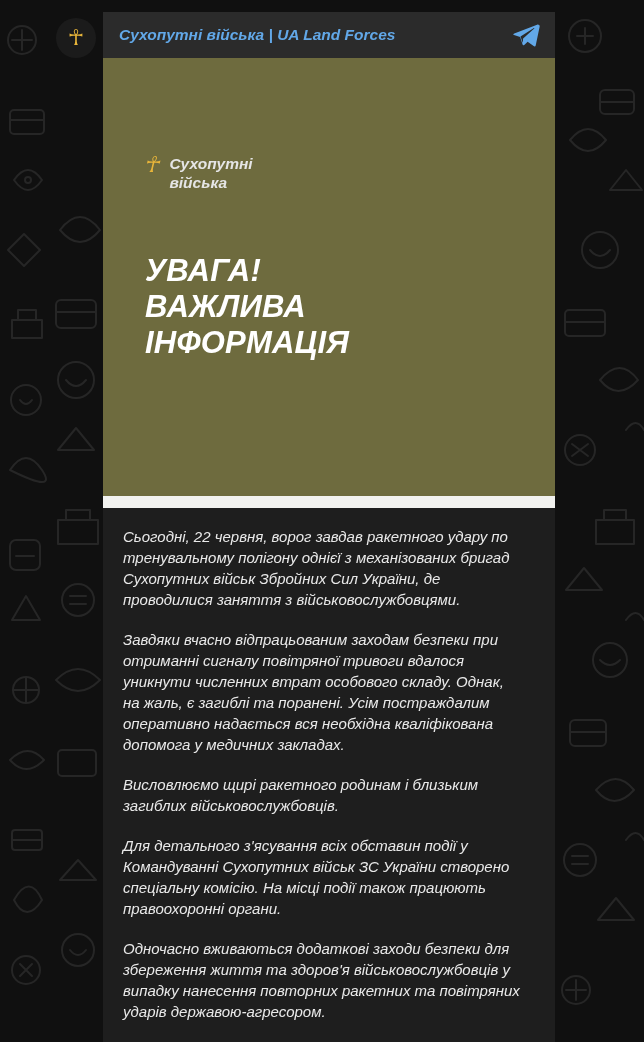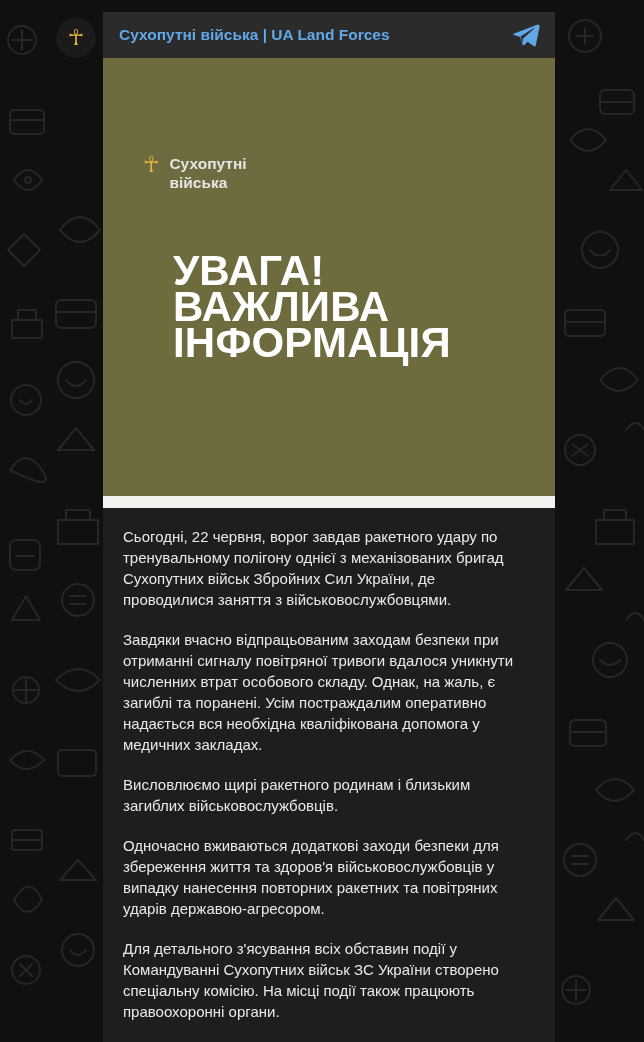--- a/index.html
+++ b/index.html
@@ -55,20 +55,21 @@
     position: absolute;
     left: 103px;
     top: 12px;
     width: 452px;
     bottom: 0;
     background: #1e1e1e;
     z-index: 4;
     display: flex;
     flex-direction: column;
     overflow: hidden;
+    font-style: italic;
   }
 
   
   .card-header {
     height: 46px;
     background: #2b2b2b;
     display: flex;
     align-items: center;
     padding: 0 14px 0 16px;
     flex: 0 0 auto;
@@ -113,24 +114,24 @@
   }
   .banner-brand .brandtext {
     color: #e5e5e5;
     font-size: 15.5px;
     font-weight: bold;
     line-height: 19px;
     white-space: pre-line;
   }
   .banner-headline {
     position: absolute;
-    left: 70px;
+    left: 42px;
     top: 195px;
     color: #ffffff;
-    font-size: 42px;
+    font-size: 31px;
     font-weight: bold;
     line-height: 36px;
     letter-spacing: 0.2px;
     white-space: pre-line;
   }
   .banner-bottombar {
     position: absolute;
     left: 0;
     right: 0;
     bottom: 0;
@@ -257,18 +258,18 @@
     <div class="banner-headline">УВАГА!
 ВАЖЛИВА
 ІНФОРМАЦІЯ</div>
     <div class="banner-bottombar"></div>
   </div>
 
   <div class="card-body">
     <p>Сьогодні, 22 червня, ворог завдав ракетного удару по тренувальному полігону однієї з механізованих бригад Сухопутних військ Збройних Сил України, де проводилися заняття з військовослужбовцями.</p>
     <p>Завдяки вчасно відпрацьованим заходам безпеки при отриманні сигналу повітряної тривоги вдалося уникнути численних втрат особового складу. Однак, на жаль, є загиблі та поранені. Усім постраждалим оперативно надається вся необхідна кваліфікована допомога у медичних закладах.</p>
     <p>Висловлюємо щирі ракетного родинам і близьким загиблих військовослужбовців.</p>
+    <p>Для детального з'ясування всіх обставин події у Командуванні Сухопутних військ ЗС України створено спеціальну комісію. На місці події також працюють правоохоронні органи.</p>
     <p>Одночасно вживаються додаткові заходи безпеки для збереження життя та здоров'я військовослужбовців у випадку нанесення повторних ракетних та повітряних ударів державою-агресором.</p>
-    <p>Для детального з'ясування всіх обставин події у Командуванні Сухопутних військ ЗС України створено спеціальну комісію. На місці події також працюють правоохоронні органи.</p>
     <p class="hashtags">#Сухопутні_війська #ЗСУ</p>
   </div>
 
 </div>
 
 </body></html>

